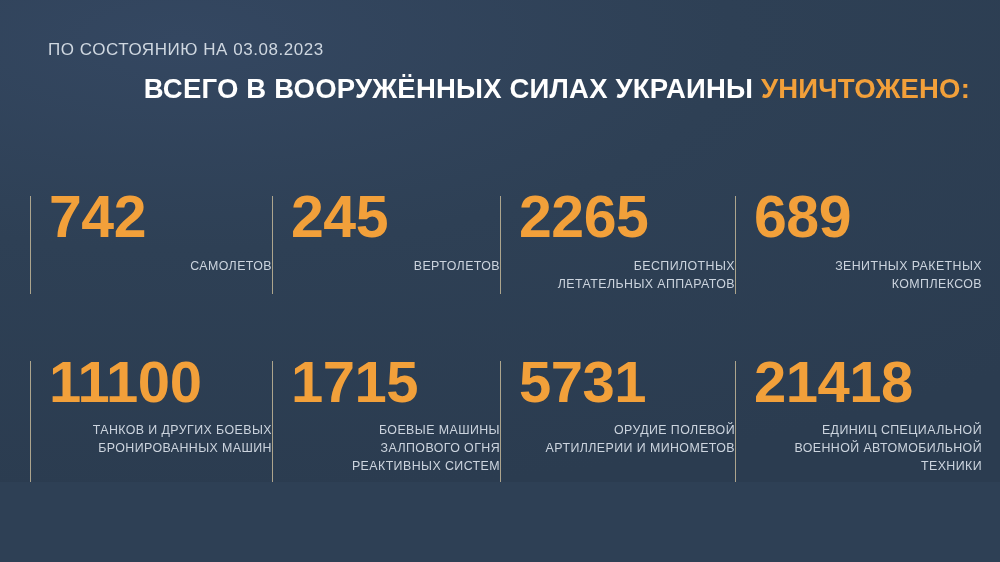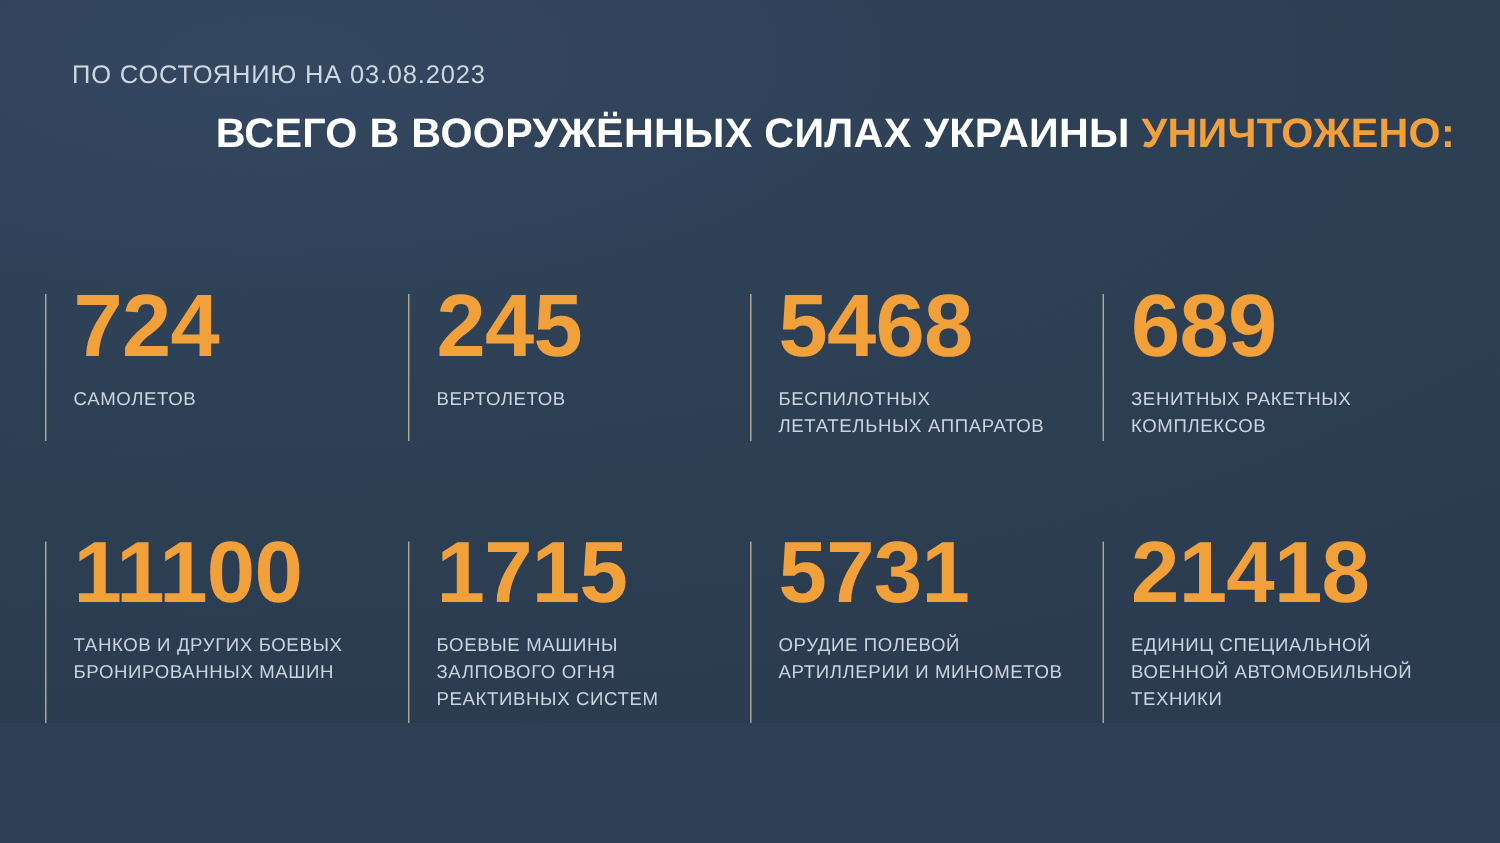--- a/index.html
+++ b/index.html
@@ -93,20 +93,21 @@
     white-space: nowrap;
   }
   .label {
     margin-top: 14px;
     color: #ccd4de;
     font-size: 12.4px;
     font-weight: 400;
     letter-spacing: 0.42px;
     line-height: 1.42;
     text-transform: uppercase;
+    text-align: right;
   }
   .label .ln { display: block; white-space: nowrap; }
 
   .grid > .stat:nth-child(n+5) .value { font-size: 58px; }
   .grid > .stat:nth-child(n+5) { padding-top: 0; }
 </style>
 </head>
 <body>
 
 <div class="poster">
@@ -115,35 +116,35 @@
     <div class="eyebrow">ПО СОСТОЯНИЮ НА 03.08.2023</div>
     <div class="headline">
       <span>ВСЕГО В ВООРУЖЁННЫХ СИЛАХ УКРАИНЫ</span>
       <span class="accent">УНИЧТОЖЕНО:</span>
     </div>
   </div>
 
   <div class="grid">
       <div class="stat">
         <span class="rule"></span>
-        <div class="value">724</div>
+        <div class="value">742</div>
         <div class="label">
           <span class="ln">САМОЛЕТОВ</span>
         </div>
       </div>
       <div class="stat">
         <span class="rule"></span>
         <div class="value">245</div>
         <div class="label">
           <span class="ln">ВЕРТОЛЕТОВ</span>
         </div>
       </div>
       <div class="stat">
         <span class="rule"></span>
-        <div class="value">5468</div>
+        <div class="value">2265</div>
         <div class="label">
           <span class="ln">БЕСПИЛОТНЫХ</span>
           <span class="ln">ЛЕТАТЕЛЬНЫХ АППАРАТОВ</span>
         </div>
       </div>
       <div class="stat">
         <span class="rule"></span>
         <div class="value">689</div>
         <div class="label">
           <span class="ln">ЗЕНИТНЫХ РАКЕТНЫХ</span>

